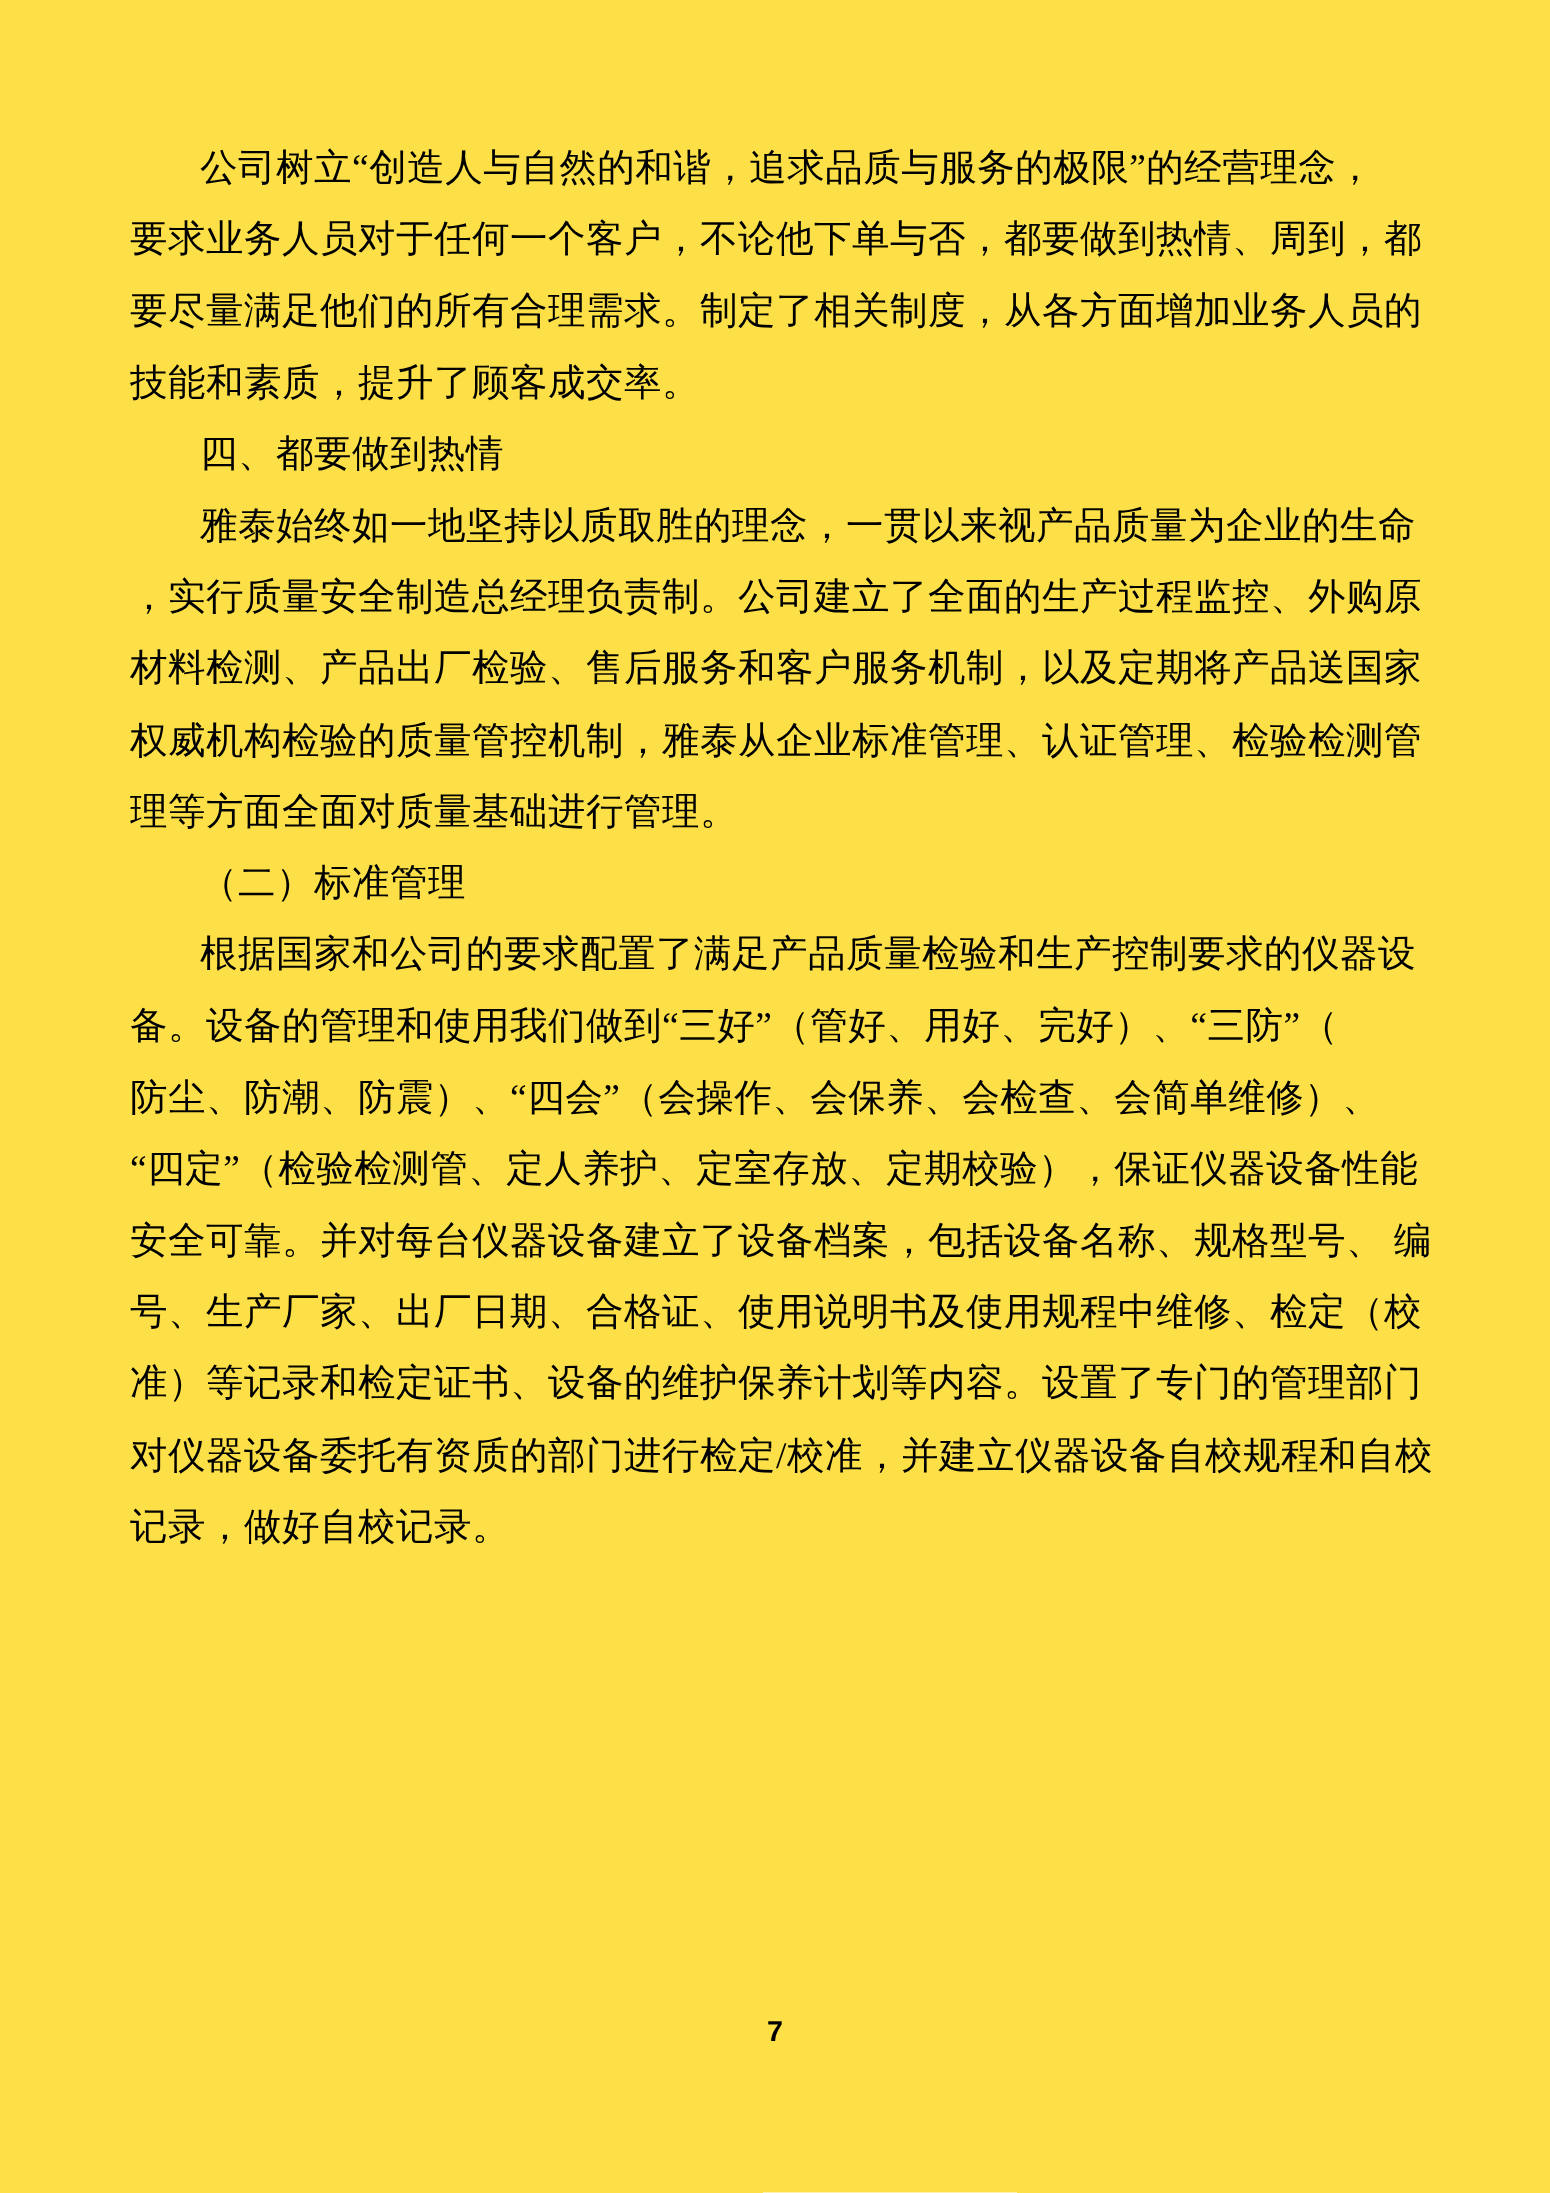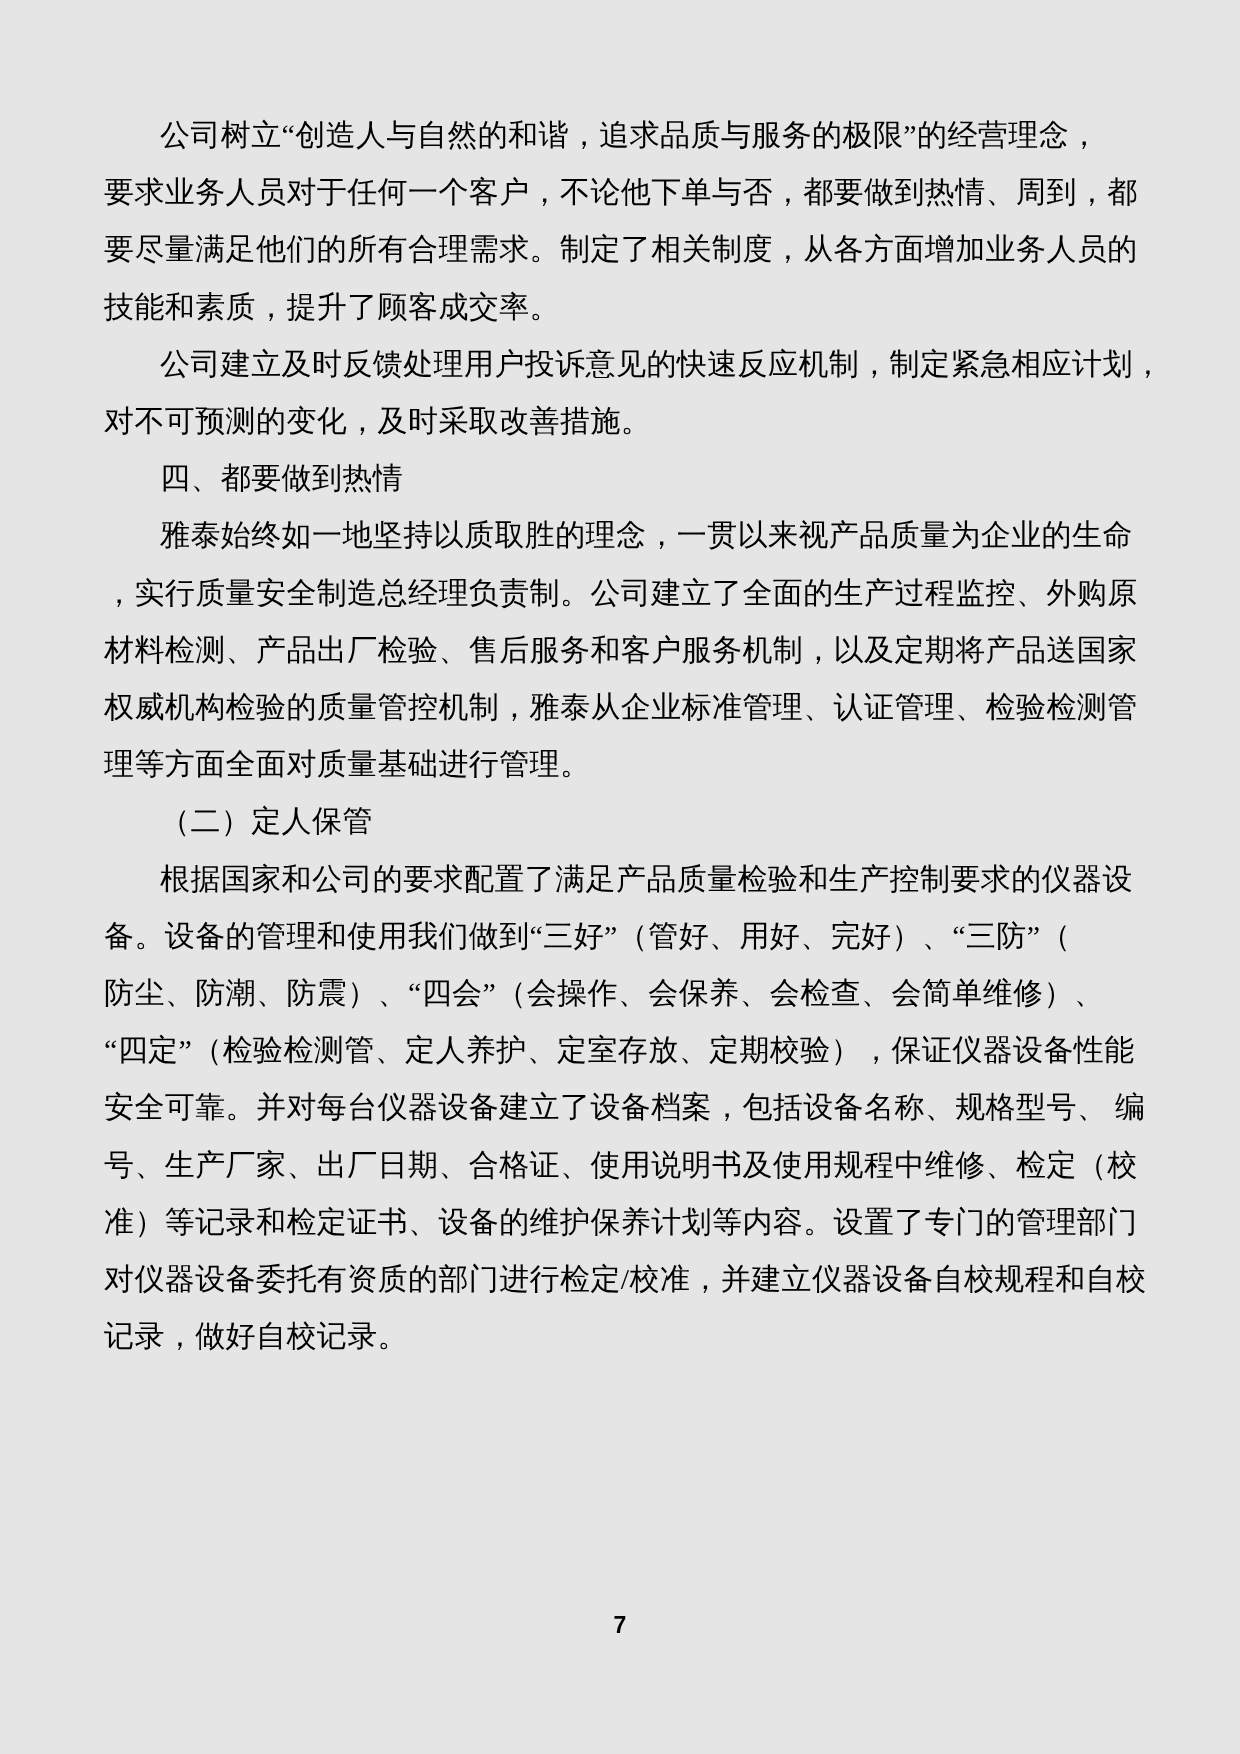--- a/index.html
+++ b/index.html
@@ -4,21 +4,21 @@
 <style>
   html, body {
     margin: 0;
     padding: 0;
     background: #ffffff;
   }
   .page {
     position: relative;
     width: 1240px;
     height: 1754px;
-    background: #e5e5e5;
+    background: #fde047;
     overflow: hidden;
     font-family: "Liberation Serif", "DejaVu Serif", serif;
     color: #000000;
   }
   .content {
     position: absolute;
     left: 104px;
     top: 106px;
     width: 1034px;
   }
@@ -48,29 +48,27 @@
 </style>
 </head>
 <body>
 
 <div class="page">
   <div class="content">
     <p class="para">公司树立“创造人与自然的和谐，追求品质与服务的极限”的经营理念，
 要求业务人员对于任何一个客户，不论他下单与否，都要做到热情、周到，都
 要尽量满足他们的所有合理需求。制定了相关制度，从各方面增加业务人员的
 技能和素质，提升了顾客成交率。</p>
-    <p class="para">公司建立及时反馈处理用户投诉意见的快速反应机制，制定紧急相应计划，
-对不可预测的变化，及时采取改善措施。</p>
     <p class="para">四、都要做到热情</p>
     <p class="para">雅泰始终如一地坚持以质取胜的理念，一贯以来视产品质量为企业的生命
 ，实行质量安全制造总经理负责制。公司建立了全面的生产过程监控、外购原
 材料检测、产品出厂检验、售后服务和客户服务机制，以及定期将产品送国家
 权威机构检验的质量管控机制，雅泰从企业标准管理、认证管理、检验检测管
 理等方面全面对质量基础进行管理。</p>
-    <p class="para">（二）定人保管</p>
+    <p class="para">（二）标准管理</p>
     <p class="para">根据国家和公司的要求配置了满足产品质量检验和生产控制要求的仪器设
 备。设备的管理和使用我们做到“三好”（管好、用好、完好）、“三防”（
 防尘、防潮、防震）、“四会”（会操作、会保养、会检查、会简单维修）、
 “四定”（检验检测管、定人养护、定室存放、定期校验），保证仪器设备性能
 安全可靠。并对每台仪器设备建立了设备档案，包括设备名称、规格型号、 编
 号、生产厂家、出厂日期、合格证、使用说明书及使用规程中维修、检定（校
 准）等记录和检定证书、设备的维护保养计划等内容。设置了专门的管理部门
 对仪器设备委托有资质的部门进行检定/校准，并建立仪器设备自校规程和自校
 记录，做好自校记录。</p>
   </div>

